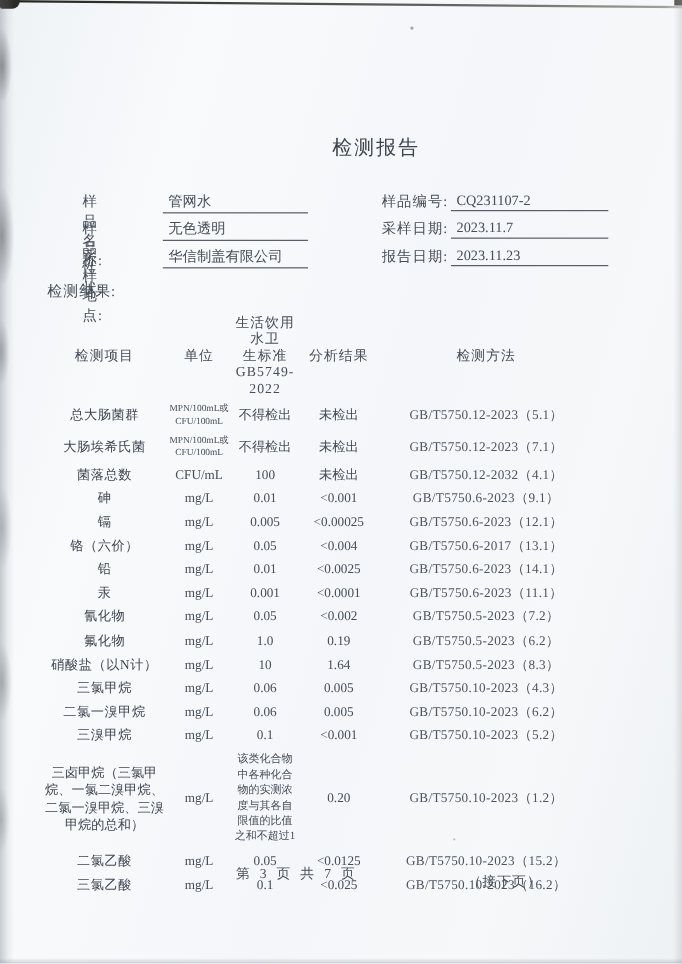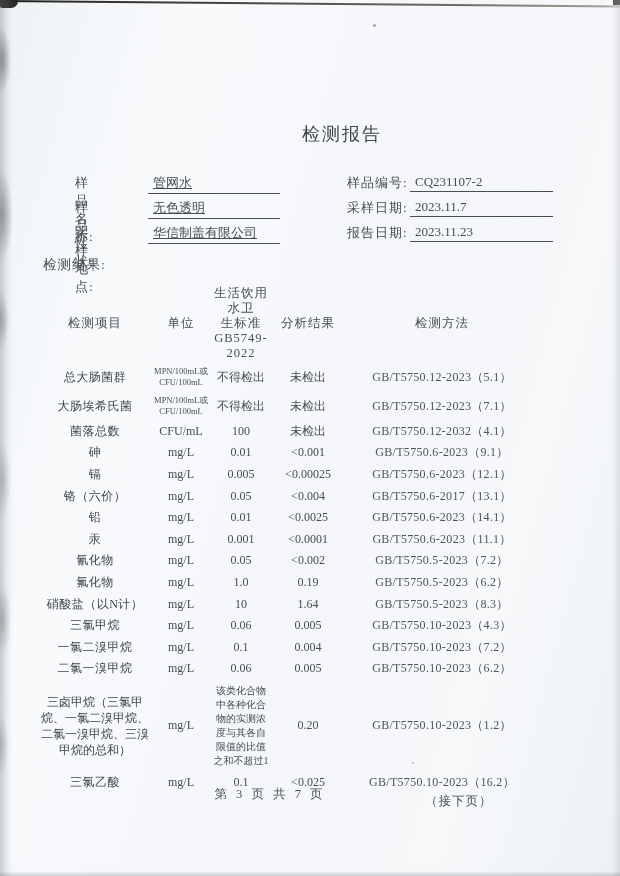--- a/index.html
+++ b/index.html
@@ -31,21 +31,21 @@
         font-size:23px;letter-spacing:1.5px;color:#3d444e;}
   .doc-subtitle{position:absolute;top:122px;left:0;width:100%;text-align:center;
         font-size:18px;letter-spacing:2px;color:#3d444e;padding-left:32px;}
   
   .fld{position:absolute;font-size:13px;height:20px;}
   .fld .lbl{letter-spacing:1px;}
   .fld .val{position:absolute;display:inline-block;border-bottom:1px solid #494e56;
         padding:0 0 1px 5px;white-space:nowrap;}
   .lcol .lbl{position:absolute;left:0;}
   .r1{top:174px;} .r2{top:199px;} .r3{top:224px;}
-  .lcol{left:75px;} .lcol .val{left:73px;width:127px;text-decoration:underline;}
+  .lcol{left:75px;} .lcol .val{left:73px;width:127px;}
   .rcol{left:347px;} .rcol .val{left:63px;width:138px;}
   .results-label{position:absolute;top:256px;left:43px;font-size:13.5px;letter-spacing:1px;}
   
   table.results{position:absolute;top:284px;left:40px;width:498px;border-collapse:collapse;table-layout:fixed;}
   table.results th{font-weight:normal;font-size:12.5px;vertical-align:middle;padding:2px 0;
         color:#454d57;letter-spacing:1px;}
   th.h-std{font-size:9.5px;line-height:1.2;white-space:pre-line;letter-spacing:0;}
   table.results td{text-align:center;vertical-align:middle;padding:3px 0;font-size:12px;line-height:1.3;}
   td.c-item{font-size:12.5px;color:#3f4650;letter-spacing:0.5px;}
   td.c-item.longtext-item{font-size:12px;letter-spacing:0;line-height:1.35;padding:4px 1px;}
@@ -204,41 +204,48 @@
       <td class="c-method">GB/T5750.5-2023（8.3）</td>
     </tr>
         <tr>
       <td class="c-item">三氯甲烷</td>
       <td class="c-unit">mg/L</td>
       <td class="c-std">0.06</td>
       <td class="c-res">0.005</td>
       <td class="c-method">GB/T5750.10-2023（4.3）</td>
     </tr>
         <tr>
-      <td class="c-item">一氯二溴甲烷</td>
-      <td class="c-unit">mg/L</td>
-      <td class="c-std">0.1</td>
-      <td class="c-res">0.004</td>
-      <td class="c-method">GB/T5750.10-2023（7.2）</td>
-    </tr>
-        <tr>
       <td class="c-item">二氯一溴甲烷</td>
       <td class="c-unit">mg/L</td>
       <td class="c-std">0.06</td>
       <td class="c-res">0.005</td>
       <td class="c-method">GB/T5750.10-2023（6.2）</td>
     </tr>
         <tr>
+      <td class="c-item">三溴甲烷</td>
+      <td class="c-unit">mg/L</td>
+      <td class="c-std">0.1</td>
+      <td class="c-res">&lt;0.001</td>
+      <td class="c-method">GB/T5750.10-2023（5.2）</td>
+    </tr>
+        <tr>
       <td class="c-item longtext-item">三卤甲烷（三氯甲烷、一氯二溴甲烷、二氯一溴甲烷、三溴甲烷的总和）</td>
       <td class="c-unit">mg/L</td>
       <td class="c-std longtext">该类化合物中各种化合物的实测浓度与其各自限值的比值之和不超过1</td>
       <td class="c-res">0.20</td>
       <td class="c-method">GB/T5750.10-2023（1.2）</td>
     </tr>
         <tr>
+      <td class="c-item">二氯乙酸</td>
+      <td class="c-unit">mg/L</td>
+      <td class="c-std">0.05</td>
+      <td class="c-res">&lt;0.0125</td>
+      <td class="c-method">GB/T5750.10-2023（15.2）</td>
+    </tr>
+        <tr>
       <td class="c-item">三氯乙酸</td>
       <td class="c-unit">mg/L</td>
       <td class="c-std">0.1</td>
       <td class="c-res">&lt;0.025</td>
       <td class="c-method">GB/T5750.10-2023（16.2）</td>
     </tr>
       </tbody>
   </table>
 
   <div class="continued">（接下页）</div>

